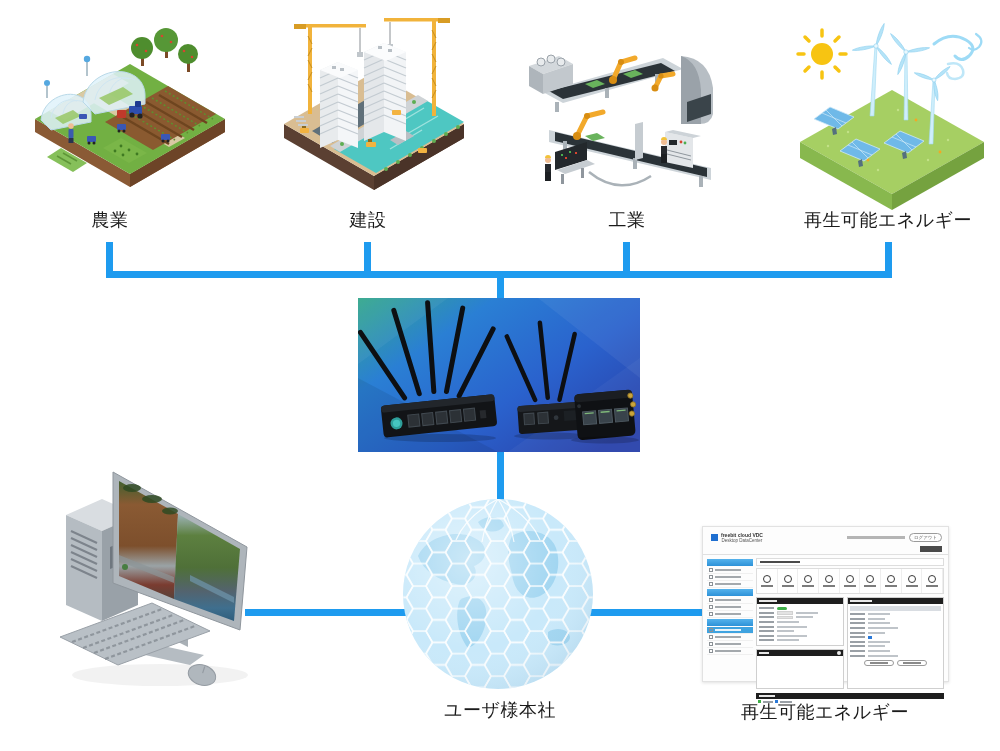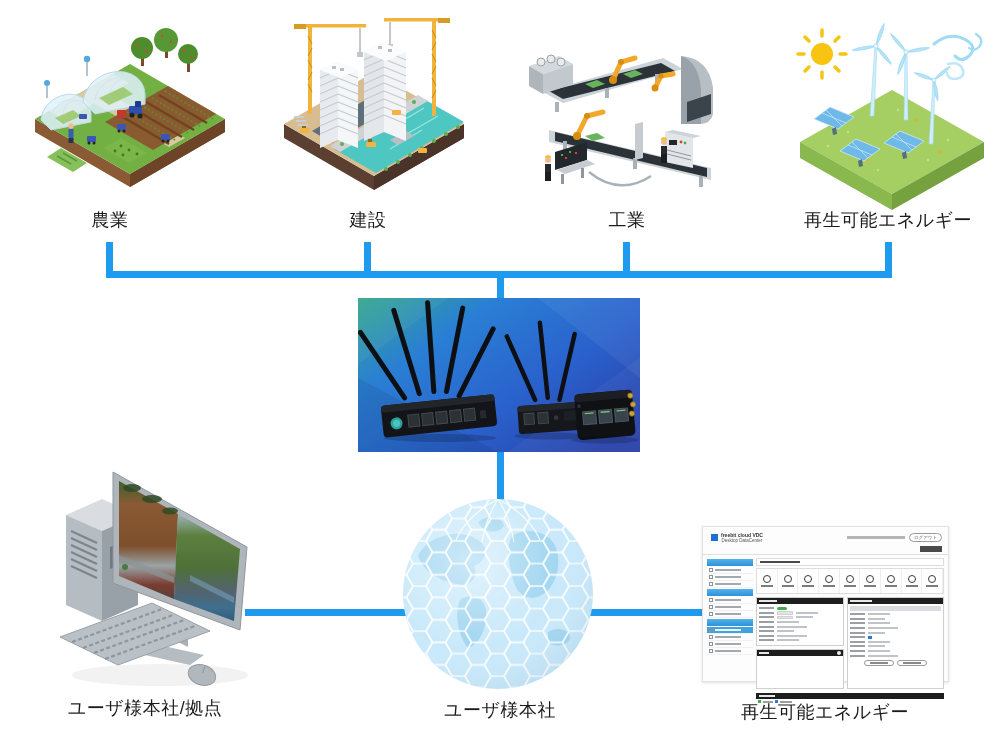--- a/index.html
+++ b/index.html
@@ -618,21 +618,20 @@
           <line x1="33" y1="193" x2="123" y2="160"></line>
         <line x1="44" y1="198" x2="134" y2="165"></line>
           <line x1="55" y1="204" x2="145" y2="171"></line>
       </g>
     </g>
     <g transform="rotate(18 152 220)">
       <ellipse cx="152" cy="220" rx="14" ry="10" fill="#b0b7bd" stroke="#949ba2" stroke-width="1"></ellipse>
       <line x1="152" y1="211" x2="152" y2="218" stroke="#949ba2" stroke-width="1.2"></line>
     </g>
   </svg>
-  <div class="nlabel" style="left:145px;top:697px">ユーザ様本社/拠点</div>
 
   <svg class="node-img" style="left:400px;top:496px" width="196" height="196" viewBox="0 0 196 196">
     <defs>
       <clipPath id="gclip">
           <circle cx="98" cy="98" r="95"></circle>
         </clipPath>
       <pattern id="hex" width="39" height="22.52" patternUnits="userSpaceOnUse">
         <g fill="none" stroke="#ffffff" stroke-width="1.5" opacity="0.9">
           <path d="M13,0 L6.5,11.26 L-6.5,11.26 L-13,0 L-6.5,-11.26 L6.5,-11.26 Z"></path>
           <path d="M13,0 L6.5,11.26 L-6.5,11.26 L-13,0 L-6.5,-11.26 L6.5,-11.26 Z" transform="translate(39,0)"></path>

